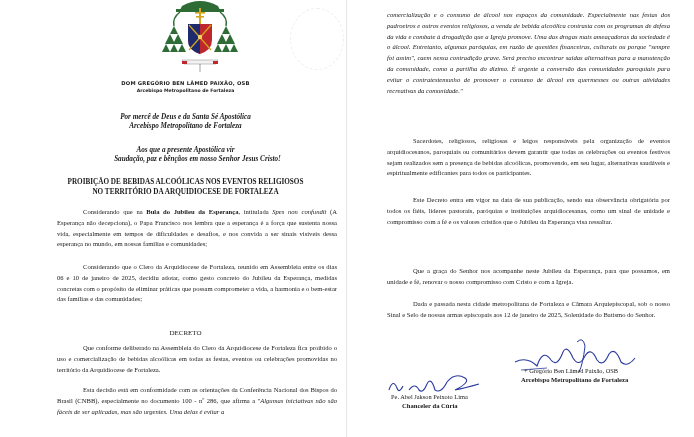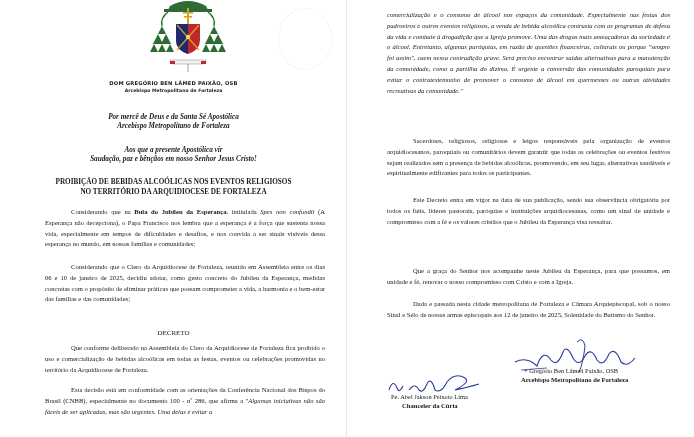--- a/index.html
+++ b/index.html
@@ -1,18 +1,18 @@
 <!DOCTYPE html>
 <html><head>
 <meta charset="utf-8">
 <style>
   html,body{margin:0;padding:0;}
   body{width:694px;height:437px;overflow:hidden;background:#fff;font-family:"Liberation Serif","DejaVu Serif",serif;color:#1a1a1a;position:relative;}
   .page{position:absolute;top:0;height:437px;background:#fff;}
-  .page-left{left:0;width:347px;}
+  .page-left{left:12px;width:347px;}
   .page-right{left:347px;width:347px;}
   .divider{position:absolute;left:346px;top:0;width:1px;height:437px;background:#e6e6e6;}
   .crest{position:absolute;left:148px;top:0;width:80px;height:75px;}
   .crest-name{position:absolute;left:0;width:347px;text-align:center;font-family:"DejaVu Sans",sans-serif;font-weight:bold;}
   .crest-name.l1{top:80px;font-size:5.2px;letter-spacing:0.2px;}
   .crest-name.l2{top:88px;font-size:4.6px;font-weight:bold;}
   .seal{position:absolute;left:278px;top:8px;width:52px;height:60px;border-radius:50%;border:1px dashed #eee;}
   .center-it{position:absolute;left:0;width:347px;text-align:center;font-style:italic;font-weight:bold;font-size:7.2px;line-height:9px;}
   .title{position:absolute;left:0;width:347px;text-align:center;font-weight:bold;font-size:7.2px;line-height:9.5px;}
   .para{position:absolute;left:45px;width:280px;font-size:6.6px;line-height:10.8px;text-align:justify;text-indent:26px;}
@@ -67,21 +67,21 @@
   </svg>
 
   <div class="crest-name l1">DOM GREGÓRIO BEN LÂMED PAIXÃO, OSB</div>
   <div class="crest-name l2">Arcebispo Metropolitano de Fortaleza</div>
 
   <div class="seal"></div>
 
   <div class="center-it" style="top:113px;">Por mercê de Deus e da Santa Sé Apostólica</div>
   <div class="center-it" style="top:122px;">Arcebispo Metropolitano de Fortaleza</div>
   <div class="center-it" style="top:146px;">Aos que a presente Apostólica vir</div>
-  <div class="center-it" style="top:155px;">Saudação, paz e bênçãos em nosso Senhor Jesus Cristo!</div>
+  <div class="center-it" style="top:155px;margin-left:12px;">Saudação, paz e bênçãos em nosso Senhor Jesus Cristo!</div>
 
   <div class="title" style="top:188px;">NO TERRITÓRIO DA ARQUIDIOCESE DE FORTALEZA</div>
   <div class="title" style="top:178px;">PROIBIÇÃO DE BEBIDAS ALCOÓLICAS NOS EVENTOS RELIGIOSOS</div>
 
   <div class="para" style="top:207px;">
     <span>Considerando que na </span><b>Bula do Jubileu da Esperança</b><span>, intitulada </span><i>Spes non confundit</i><span> (A Esperança não decepciona), o Papa Francisco nos lembra que a esperança é a força que sustenta nossa vida, especialmente em tempos de dificuldades e desafios, e nos convida a ser sinais visíveis dessa esperança no mundo, em nossas famílias e comunidades;</span>
   </div>
 
   <div class="para" style="top:262px;">Considerando que o Clero da Arquidiocese de Fortaleza, reunido em Assembleia entre os dias 06 e 10 de janeiro de 2025, decidiu adotar, como gesto concreto do Jubileu da Esperança, medidas concretas com o propósito de eliminar práticas que possam comprometer a vida, a harmonia e o bem-estar das famílias e das comunidades;</div>
 

